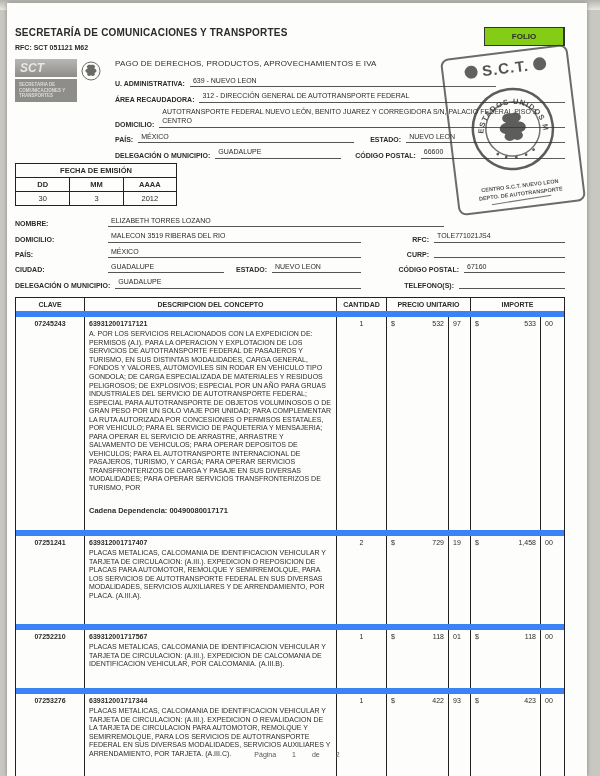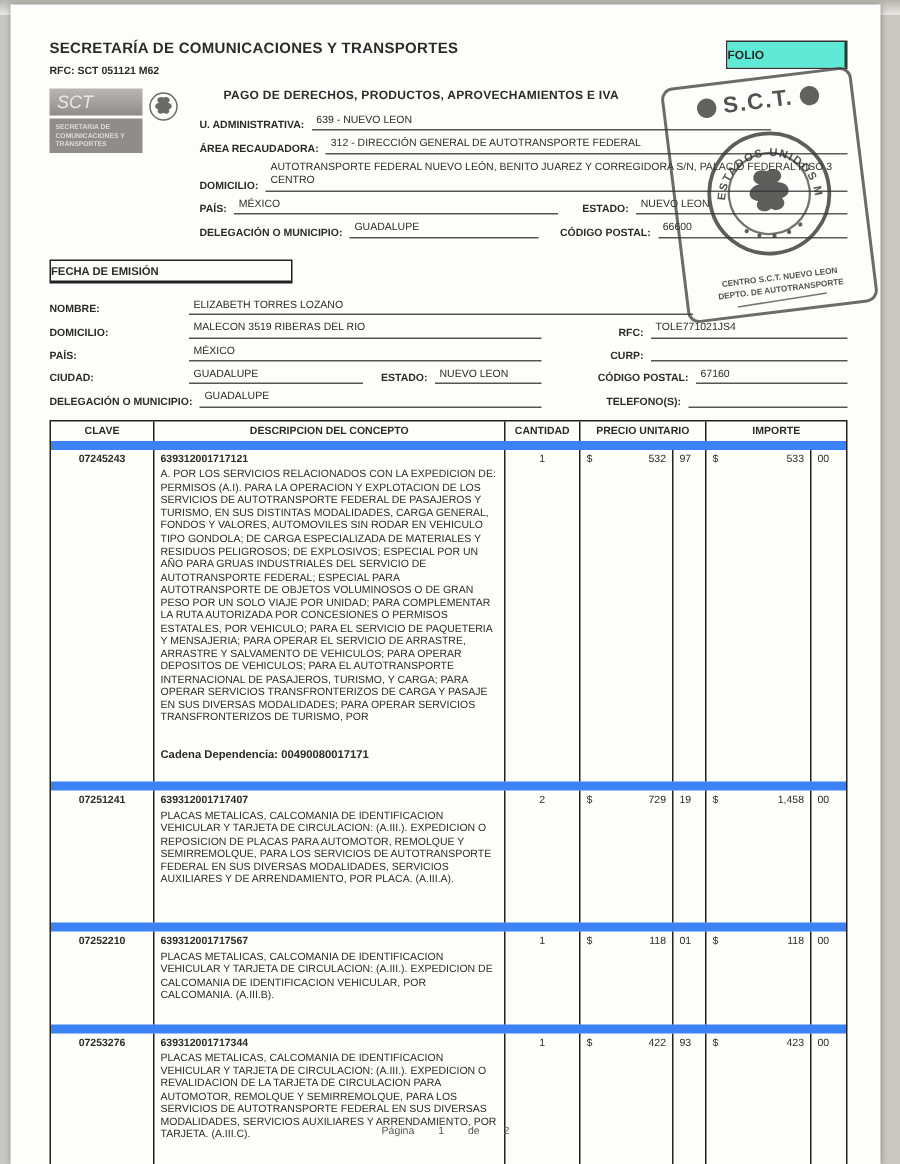--- a/index.html
+++ b/index.html
@@ -8,47 +8,47 @@
     background:#c9c7c1;
     font-family:"Liberation Sans","DejaVu Sans",sans-serif;
     color:#2b2b2b;
     position:relative;
     overflow:hidden;
   }
   .paper{
     position:absolute;left:7px;top:3px;right:13px;bottom:0;
     background:#fdfdfb;
     box-shadow:0 0 4px rgba(0,0,0,.35);
-    padding:18px 22px 8px 26px;
+    padding:18px 22px 8px 8px;
     box-sizing:border-box;
   }
   .scan-band{position:absolute;left:0;top:0;right:0;height:10px;background:linear-gradient(#b5b3ad,#e9e8e4);}
   
   .hdr{display:flex;justify-content:space-between;align-items:flex-start;margin-top:6px;}
   .doc-title{font-size:10px;font-weight:bold;letter-spacing:.2px;}
   .rfc-line{font-size:7px;font-weight:bold;margin-top:6px;}
   .folio-wrap{display:flex;border:1px solid #333;}
-  .folio-cell{background:#5eead4;border-right:1px solid #333;font-size:8px;font-weight:bold;
-    width:78px;text-align:left;padding:4px 0;}
+  .folio-cell{background:#84cc16;border-right:1px solid #333;font-size:8px;font-weight:bold;
+    width:78px;text-align:center;padding:4px 0;}
   .folio-num{background:#e6e5e1;font-size:8px;font-weight:bold;width:132px;text-align:center;padding:4px 0;border-right:none;}
   
   .top-block{display:flex;margin-top:8px;}
   .logo-col{width:100px;flex:0 0 100px;display:flex;align-items:flex-start;gap:4px;}
   .sct-logo{width:62px;}
-  .sct-acronym{background:linear-gradient(#b9b7b3,#8f8d89);color:#e8e7e4;font-weight:normal;
+  .sct-acronym{background:linear-gradient(#b9b7b3,#8f8d89);color:#e8e7e4;font-weight:bold;
     font-style:italic;font-size:12px;text-align:left;padding:2px 5px;}
   .sct-caption{background:#8f8d89;color:#dddcd8;font-size:4.5px;line-height:1.25;padding:3px 4px;margin-top:2px;font-weight:bold;}
   .form-col{flex:1;min-width:0;}
-  .form-title{font-size:8px;font-weight:bold;margin-bottom:8px;letter-spacing:.2px;margin-left:16px;}
+  .form-title{font-size:8px;font-weight:normal;margin-bottom:8px;letter-spacing:.2px;}
   .frow{display:flex;align-items:flex-end;margin-bottom:4px;}
   .flabel{font-weight:bold;font-size:7px;white-space:nowrap;margin-right:5px;}
   .fval{font-size:7px;border-bottom:1px solid #555;padding:0 3px 1px 3px;min-height:9px;line-height:1.35;}
   .grow{flex:1;}
   
-  .fecha-box{border:1.5px solid #222;width:160px;margin-top:10px;font-size:7.5px;text-align:left;}
+  .fecha-box{border:1.5px solid #222;width:160px;font-size:7.5px;text-align:center;}
   .fecha-title{font-weight:bold;border-bottom:1px solid #222;padding:2px 0;}
   .fecha-grid{display:grid;grid-template-columns:1fr 1fr 1fr;}
   .fecha-grid div{padding:2px 0;border-left:1px solid #222;}
   .fecha-grid div:nth-child(3n+1){border-left:none;}
   .fecha-grid .hdr-c{font-weight:bold;border-bottom:1px solid #222;}
   
   .tax-block{margin-top:10px;}
   .tax-row{display:flex;align-items:flex-end;margin-bottom:4px;}
   .right-col{width:190px;flex:0 0 190px;display:flex;align-items:flex-end;margin-left:14px;}
   .right-col .flabel{margin-left:auto;}
@@ -138,20 +138,28 @@
         <span class="flabel">DELEGACIÓN O MUNICIPIO:</span>
         <span class="fval" style="width:120px">GUADALUPE</span>
         <span class="flabel" style="margin-left:14px">CÓDIGO POSTAL:</span>
         <span class="fval grow">66600</span>
       </div>
     </div>
   </div>
 
   <div class="fecha-box">
     <div class="fecha-title">FECHA DE EMISIÓN</div>
+    <div class="fecha-grid">
+      <div class="hdr-c">DD</div>
+      <div class="hdr-c">MM</div>
+      <div class="hdr-c">AAAA</div>
+      <div>30</div>
+      <div>3</div>
+      <div>2012</div>
+    </div>
   </div>
 
   <div class="tax-block">
     <div class="tax-row">
       <span class="flabel" style="width:88px">NOMBRE:</span>
       <span class="fval" style="width:330px">ELIZABETH TORRES LOZANO</span>
     </div>
     <div class="tax-row">
       <span class="flabel" style="width:88px">DOMICILIO:</span>
       <span class="fval grow">MALECON 3519 RIBERAS DEL RIO</span>

